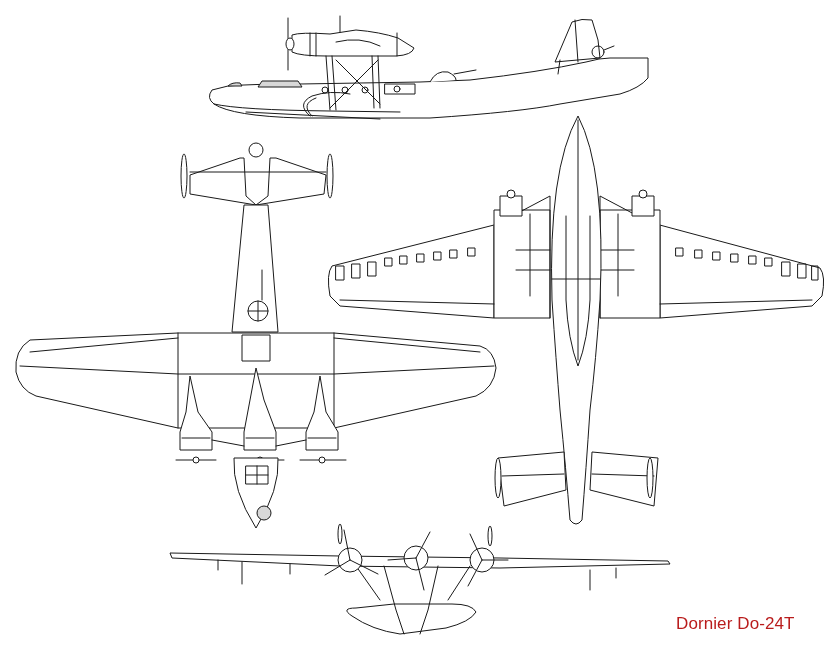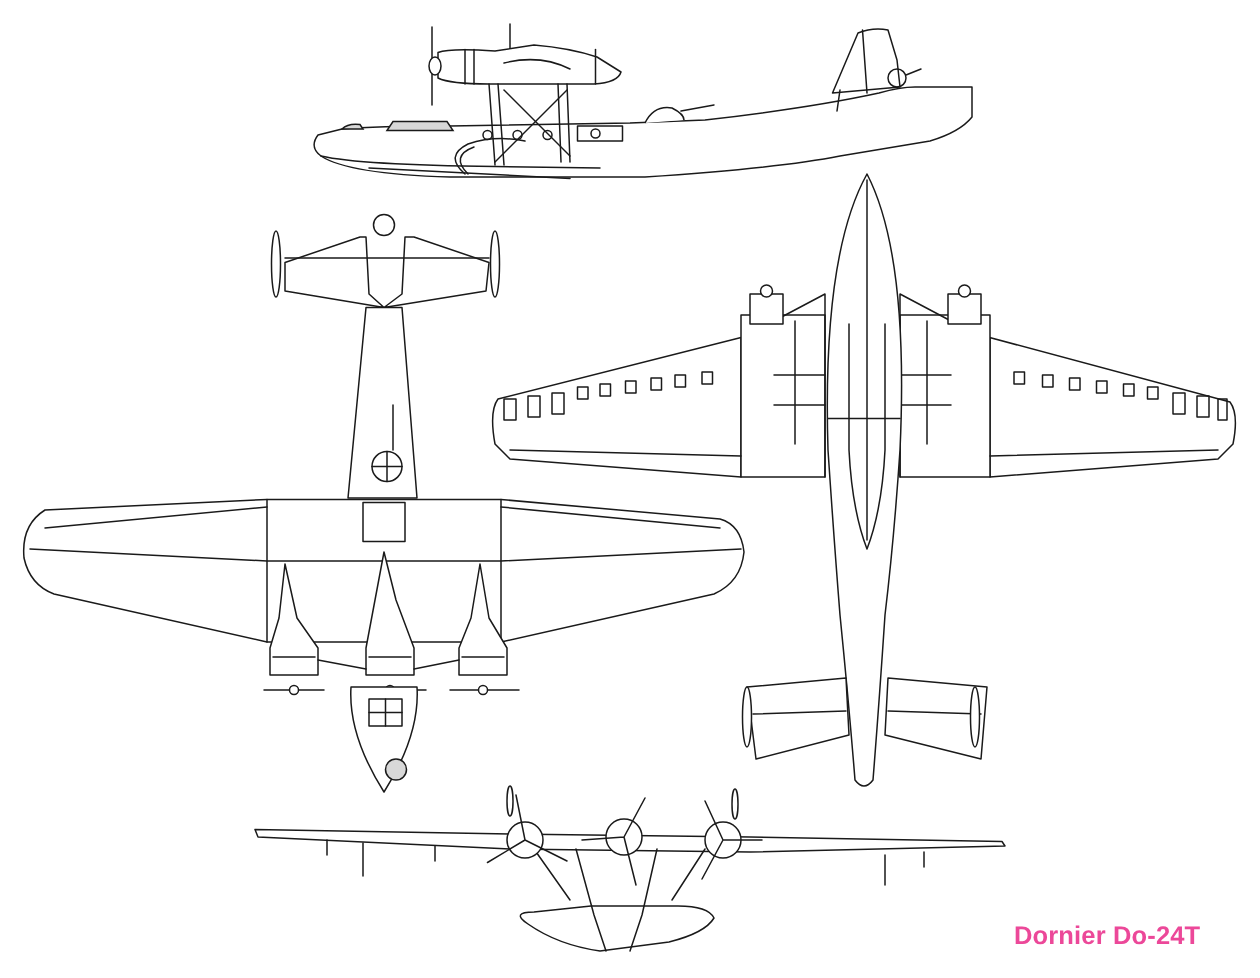--- a/index.html
+++ b/index.html
@@ -1,21 +1,21 @@
 <!DOCTYPE html>
 <html><head>
 <meta charset="utf-8">
 <style>
   html, body { margin:0; padding:0; background:#ffffff; }
   .canvas { position:relative; width:840px; height:652px; background:#ffffff; overflow:hidden; }
   svg { position:absolute; left:0; top:0; }
   svg .ln { fill:none; stroke:#1a1a1a; stroke-width:1; stroke-linejoin:round; stroke-linecap:round; }
   svg .fl { fill:#ffffff; stroke:#1a1a1a; stroke-width:1; stroke-linejoin:round; }
   svg .gr { fill:#d8d8d8; stroke:#1a1a1a; stroke-width:1; }
-  .caption { position:absolute; left:676px; top:614px; font-family:"Liberation Sans", sans-serif; font-weight:bold; font-size:17px; color:#ec4899; letter-spacing:0.1px; }
+  .caption { position:absolute; left:676px; top:614px; font-family:"Liberation Sans", sans-serif; font-weight:normal; font-size:17px; color:#b91c1c; letter-spacing:0.1px; }
 </style>
 </head>
 <body>
 
 <div class="canvas">
 <svg width="840" height="652" viewBox="0 0 840 652">
 
   <g>
 
     <path class="fl" d="M212,90 Q206,98 214,104 Q232,116 300,118 L430,118 Q520,112 560,104 L620,94 Q640,88 648,78 L648,58 L610,58 Q600,58 586,62 Q540,72 470,80 L420,82 L300,84 Q250,84 228,86 Z"></path>

